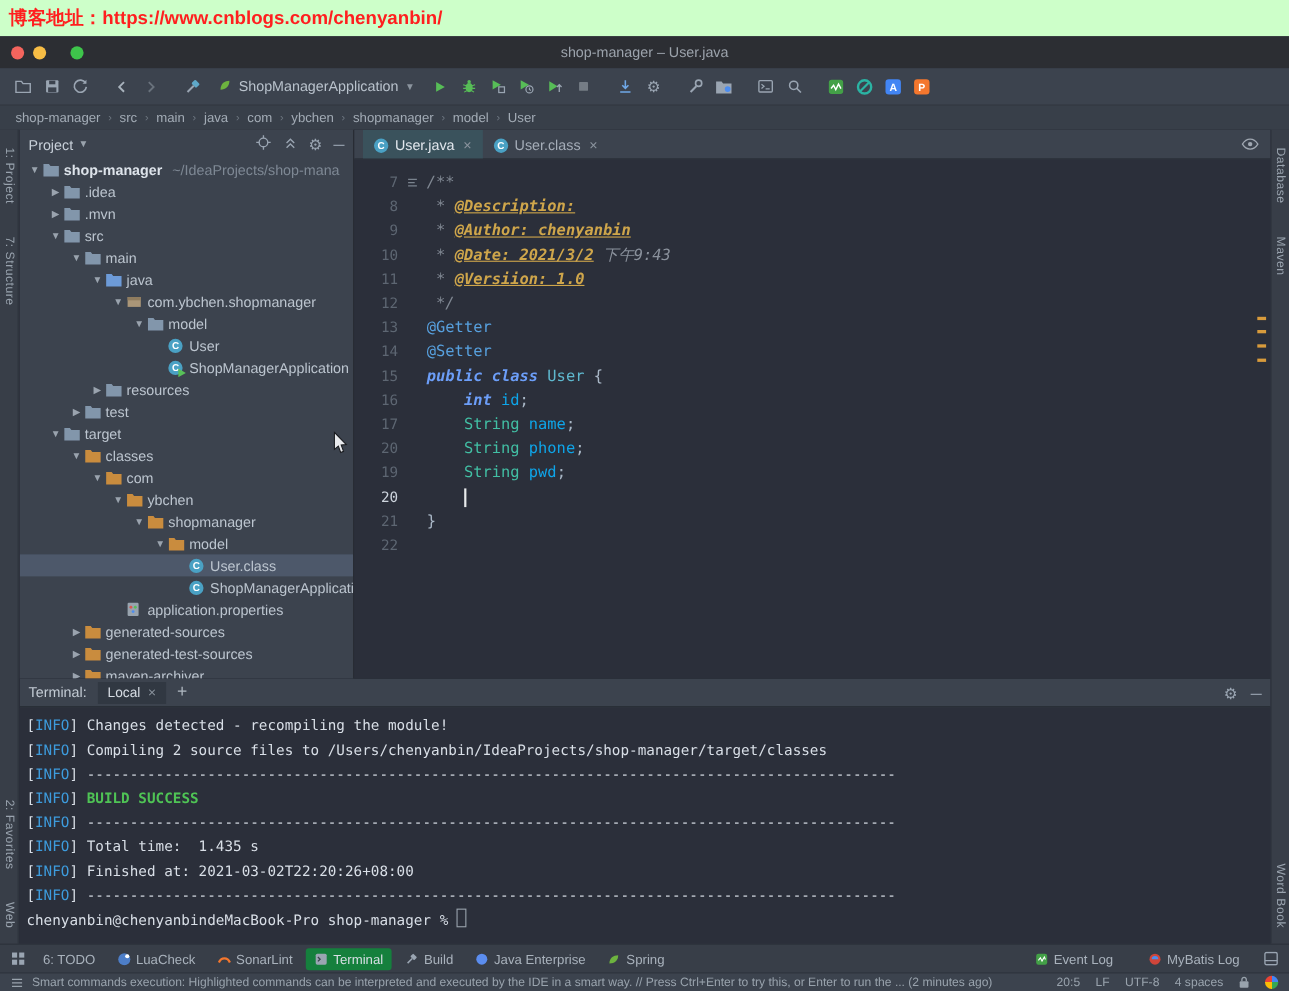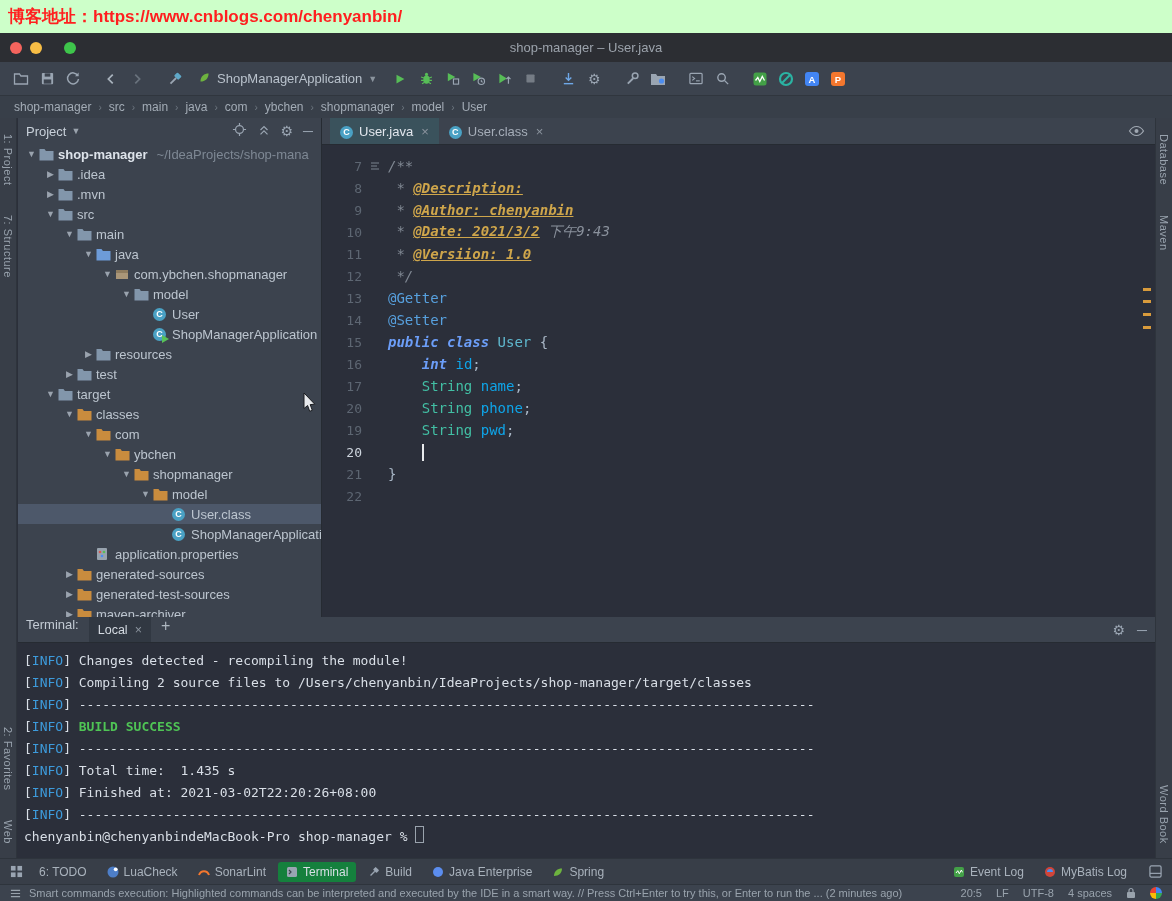--- a/index.html
+++ b/index.html
@@ -81,39 +81,39 @@
   .tk-ann{color:#57A0DE}
   .tk-kw{color:#6C9EF8;font-style:italic;font-weight:600}
   .tk-typ{color:#42BFA4}
   .tk-cls{color:#5FB8CE}
   .tk-fld{color:#0ea5e9}
   .tk-pln{color:#A9B7C6}
   .smark{position:absolute;width:8px;height:3px;background:#D89B3C;right:4px}
 
   
   .terminal{position:absolute;left:18px;top:617px;width:1137px;height:241px;background:#2B2F3A;overflow:hidden}
-  .term-header{height:26px;background:#3C434E;border-bottom:1px solid #262B32;display:flex;
+  .term-header{height:26px;background:#3C434E;border-bottom:1px solid #262B32;display:flex;align-items:center;
                gap:10px;padding:0 8px;font-size:13px;color:#C3CBD4;box-sizing:border-box}
   .term-tab{display:flex;align-items:center;gap:7px;background:#313842;padding:3px 9px;font-size:12.5px;color:#D6DCE3}
   .tab-close{color:#8B949E}
   .term-plus{color:#AEB7C0;font-size:16px}
   .term-actions{margin-left:auto;display:flex;gap:12px;align-items:center}
   .term-body{padding:7px 0 0 6px;font-family:"DejaVu Sans Mono",monospace;font-size:13px;line-height:22px}
   .tl{white-space:pre}
   .t-pln{color:#D9DFE7}
   .t-info{color:#3D9BDC}
   .t-success{color:#4FC455;font-weight:bold}
   .tcursor{display:inline-block;width:7px;height:15px;border:1px solid #9AA3AD;vertical-align:-2px}
 
   
   .toolwin-bar{position:absolute;left:0;top:858px;width:100%;height:26px;background:#383E48;border-top:1px solid #2E343C;
                display:flex;align-items:center;padding:0 10px;gap:4px;box-sizing:border-box;font-size:12px;color:#A9B2BC}
   .twb-item{display:flex;align-items:center;gap:5px;padding:3px 8px;border-radius:3px}
   .twb-item.selected{background:#15803d;color:#D9DFE6}
-  .twb-right{margin-left:auto;display:flex;gap:4px}
+  .twb-right{margin-left:auto;display:flex;gap:16px}
   .twb-ic{display:flex;align-items:center}
   .twb-grid{margin-right:4px;display:flex;align-items:center}
 
   
   .statusbar{position:absolute;left:0;top:884px;width:100%;height:17px;background:#3C434E;border-top:1px solid #2E343C;
              display:flex;align-items:center;padding:0 10px;gap:8px;font-size:11px;color:#99A3AD;box-sizing:border-box}
   .sb-right{margin-left:auto;display:flex;align-items:center;gap:14px}
   .gbadge{width:12px;height:12px;border-radius:50%;
           background:conic-gradient(#4285F4 0 25%,#34A853 25% 50%,#FBBC05 50% 75%,#EA4335 75% 100%)}
 
@@ -509,21 +509,21 @@
           </span>
           <span class="tlabel">User.class</span>
         </div>
         <div class="trow" style="padding-left: 139px;">
           <span class="arrow"></span>
           <span class="ticon">
             <span class="circ">C</span>
           </span>
           <span class="tlabel">ShopManagerApplication</span>
         </div>
-        <div class="trow" style="padding-left: 63px;">
+        <div class="trow" style="padding-left: 82px;">
           <span class="arrow"></span>
           <span class="ticon">
             <svg width="12" height="14" viewBox="0 0 12 14">
               <rect x="1" y="1" width="10" height="12" rx="1" fill="#98A3AE"></rect>
               <circle cx="4" cy="5" r="1.3" fill="#D95750"></circle>
               <circle cx="8" cy="5" r="1.3" fill="#57BD57"></circle>
               <circle cx="6" cy="9" r="1.3" fill="#4C8DF0"></circle>
             </svg>
           </span>
           <span class="tlabel">application.properties</span>

